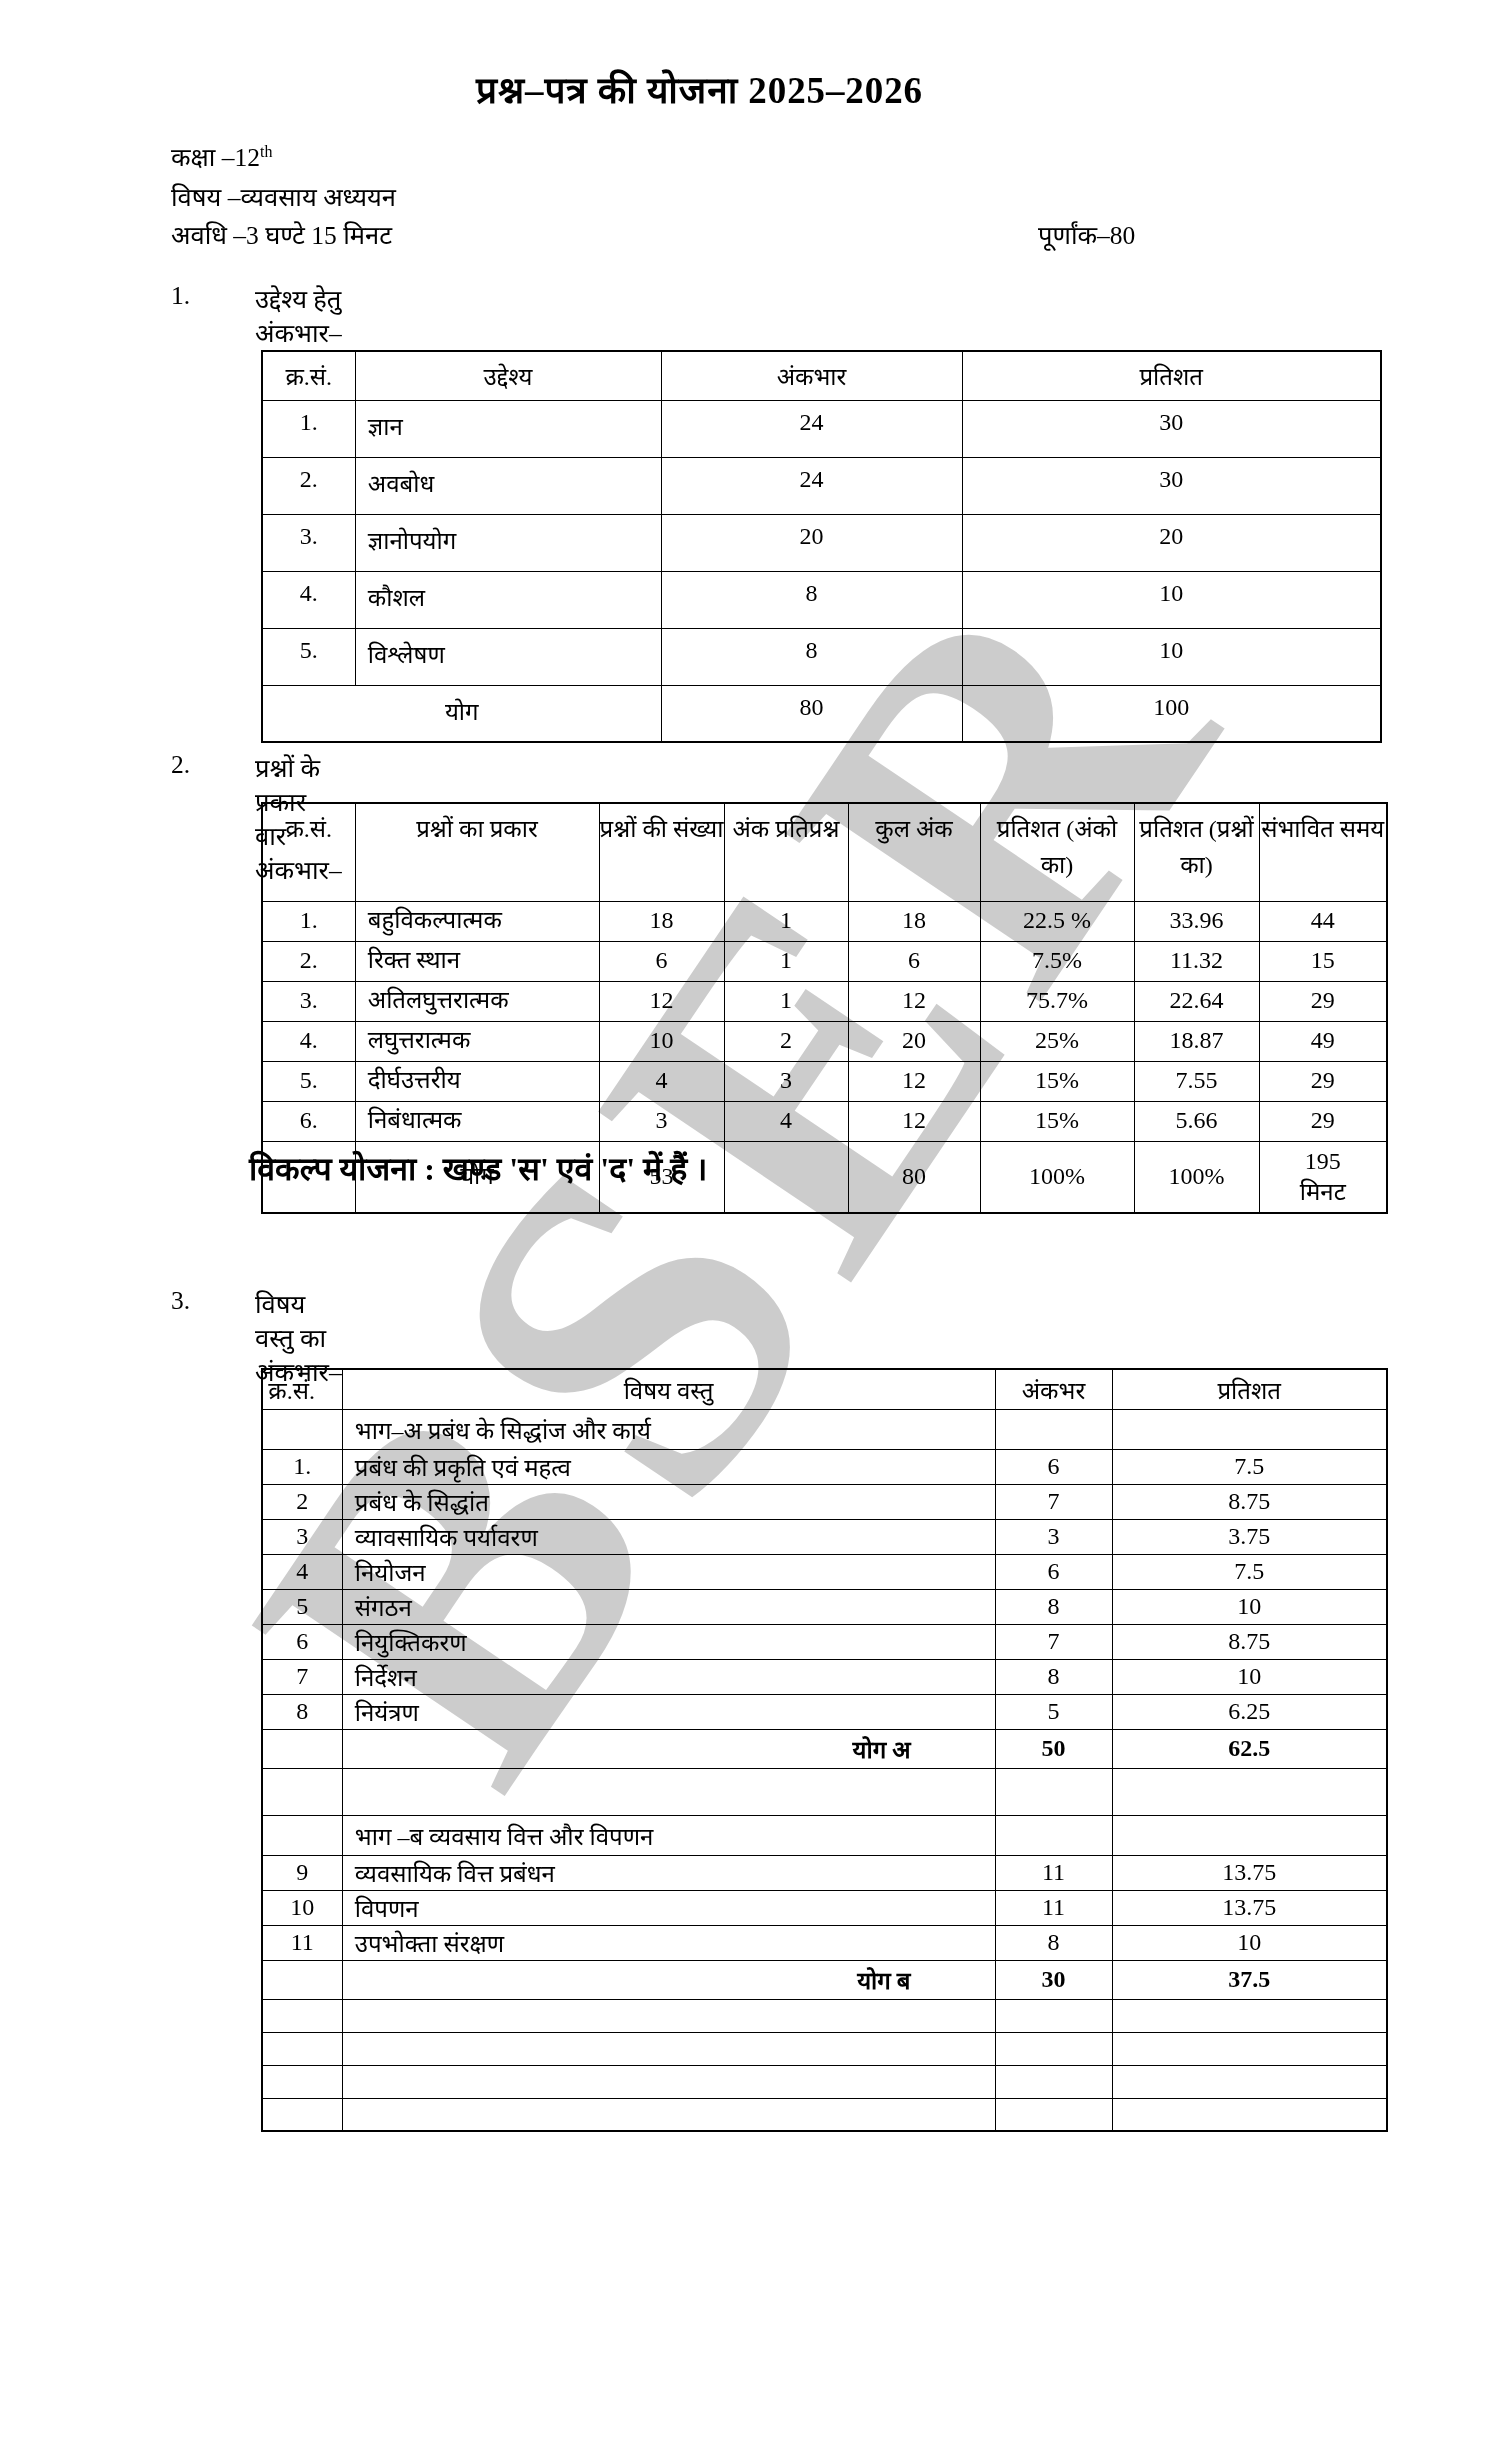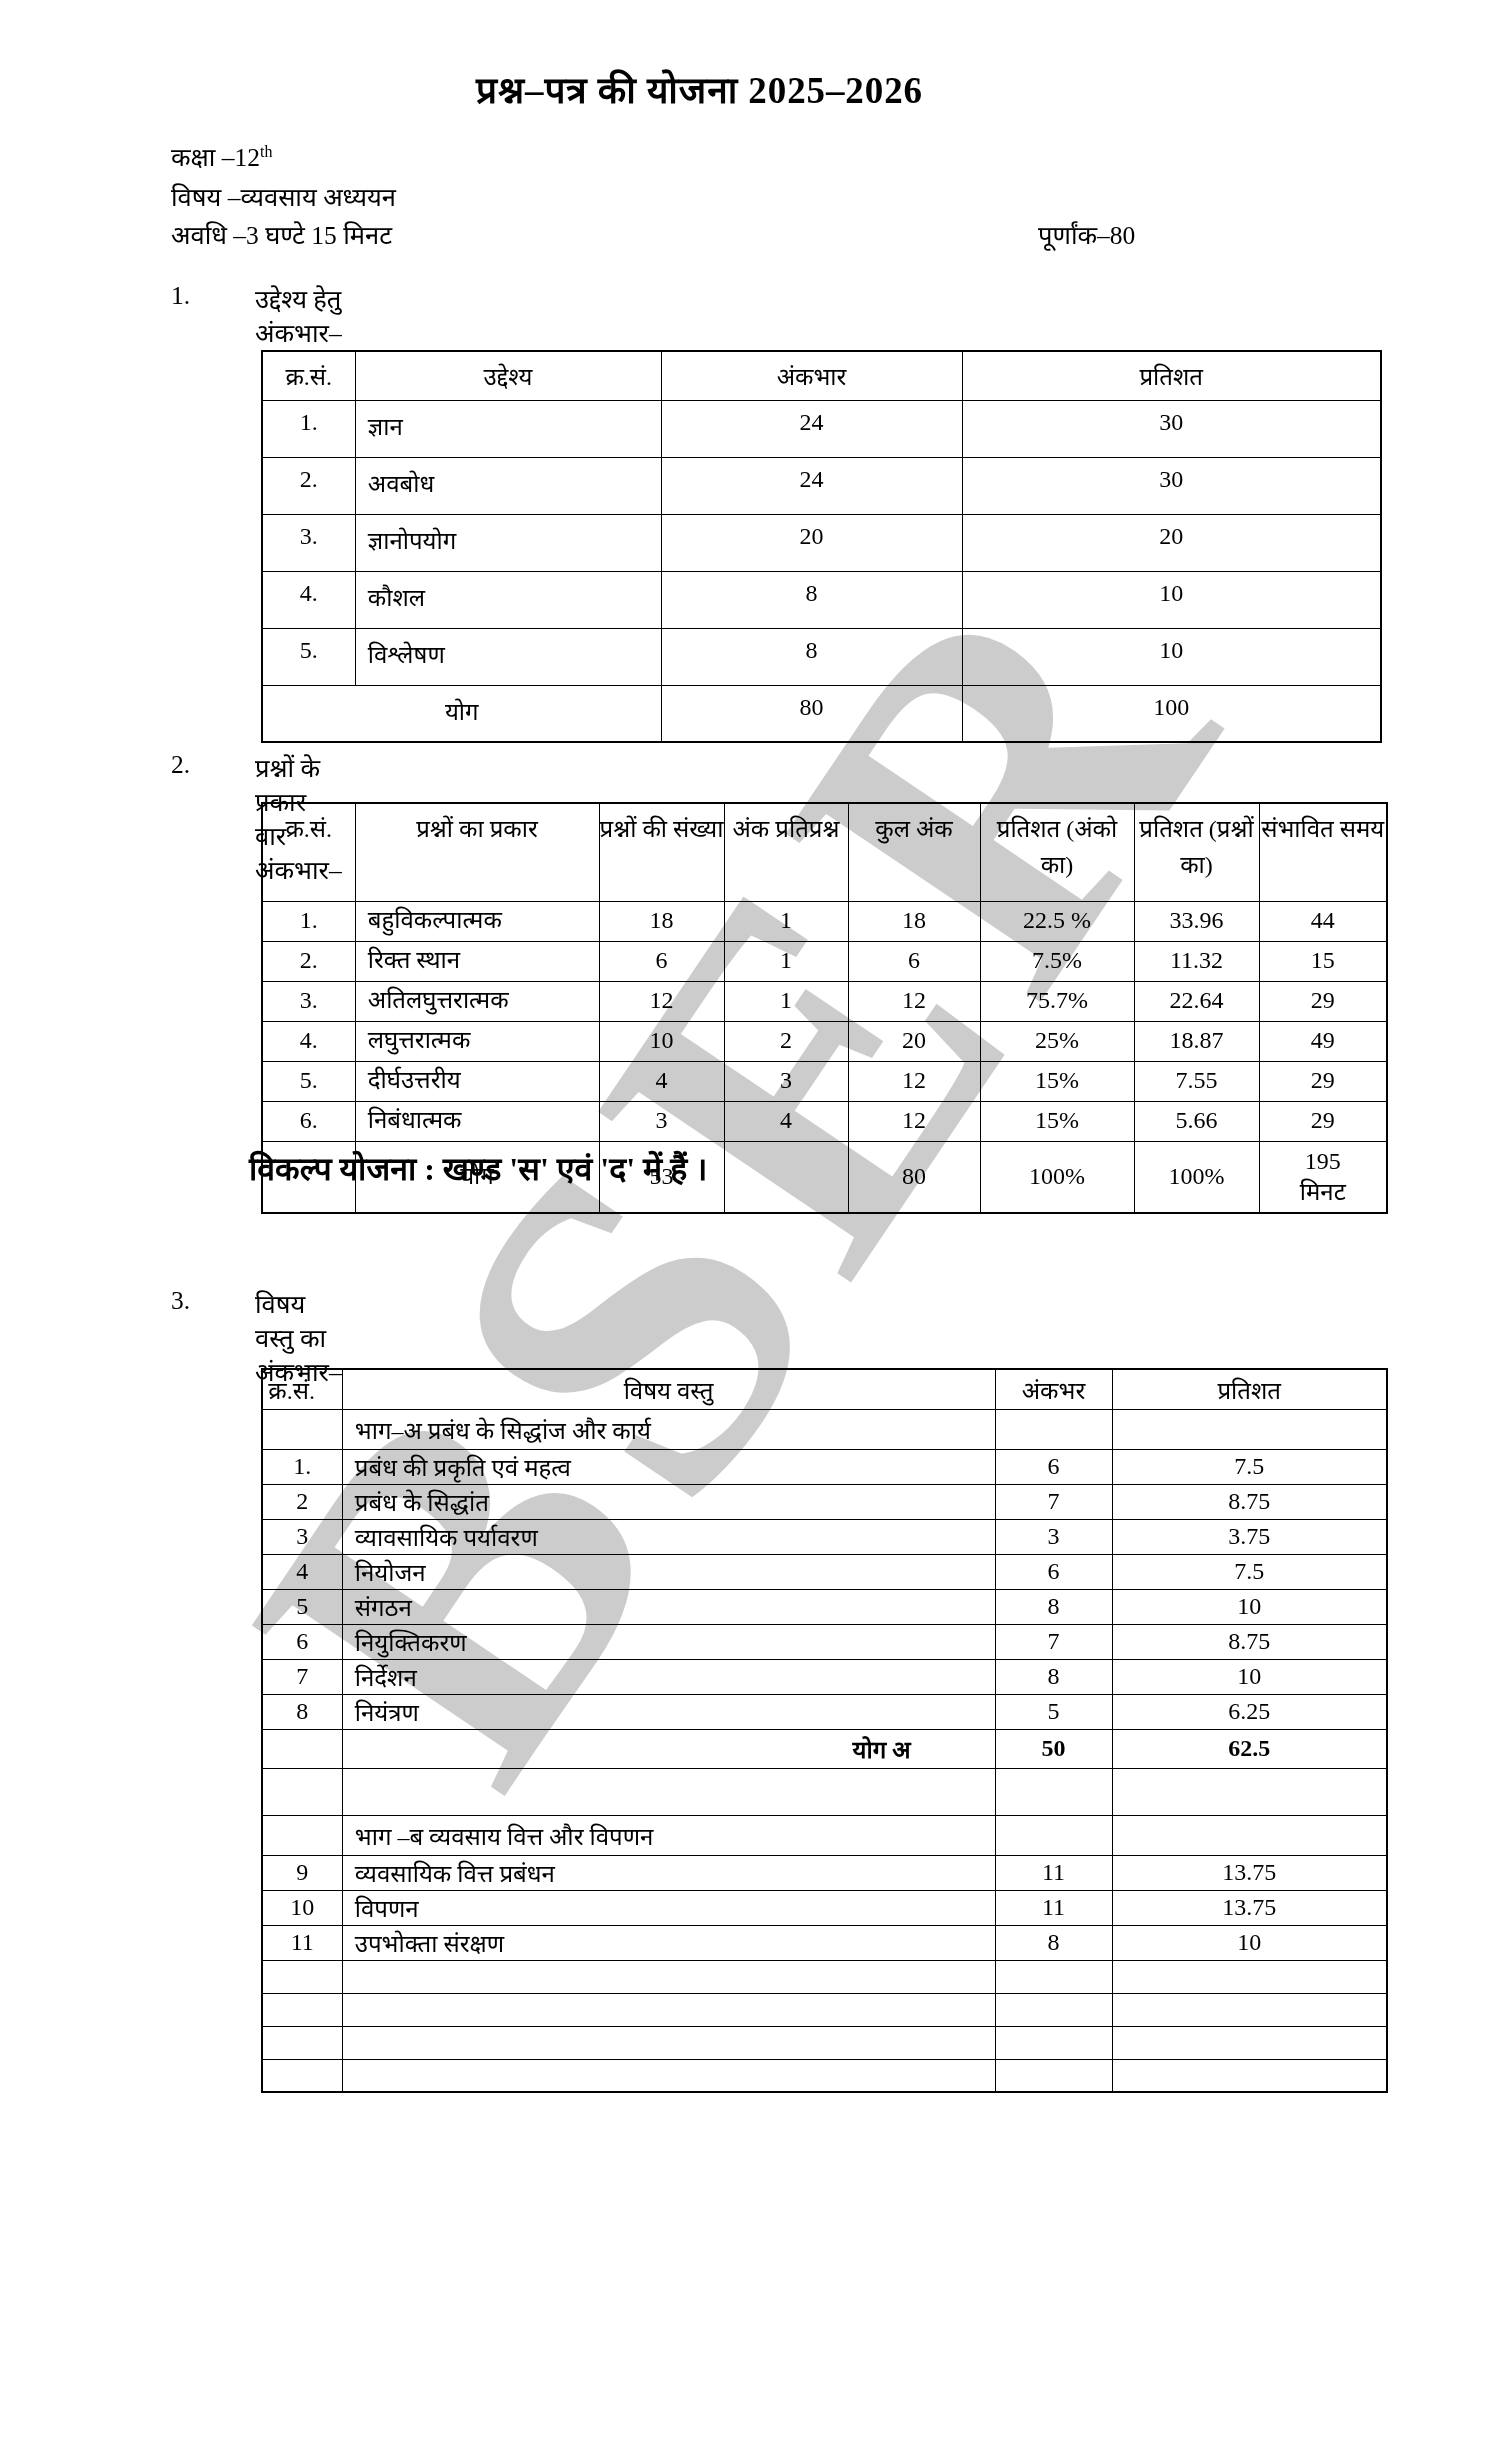--- a/index.html
+++ b/index.html
@@ -342,20 +342,26 @@
         <td class="l">विपणन</td>
         <td class="c">11</td>
         <td class="c">13.75</td>
       </tr>
       <tr class="row">
         <td class="c">11</td>
         <td class="l">उपभोक्ता संरक्षण</td>
         <td class="c">8</td>
         <td class="c">10</td>
       </tr>
+      <tr class="tot">
+        <td></td>
+        <td class="r b">योग ब</td>
+        <td class="c b">30</td>
+        <td class="c b">37.5</td>
+      </tr>
       <tr class="blank">
         <td></td>
             <td></td>
             <td></td>
             <td></td>
       </tr>
       <tr class="blank">
         <td></td>
             <td></td>
             <td></td>

